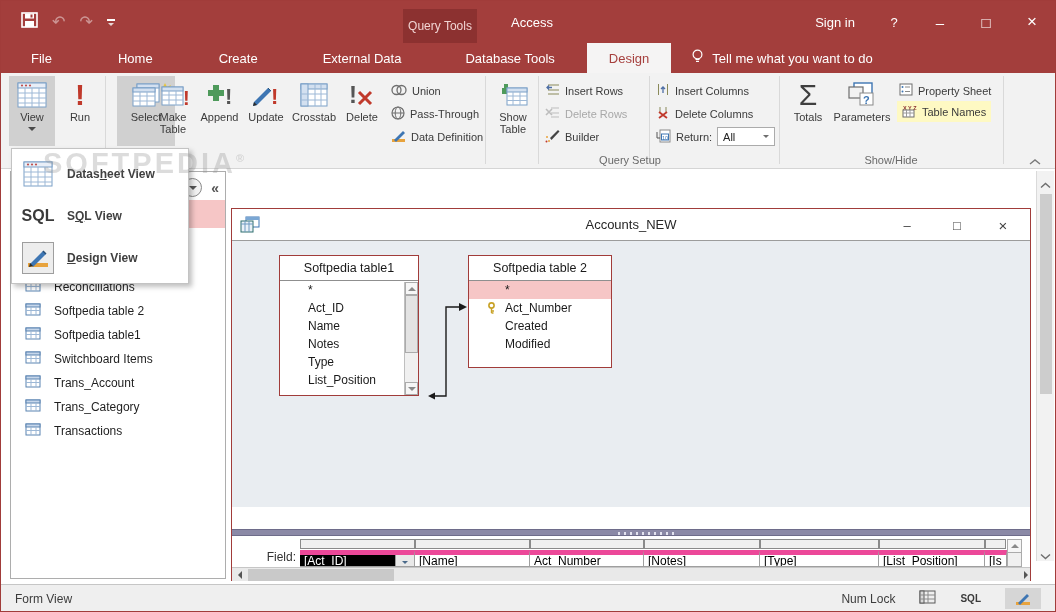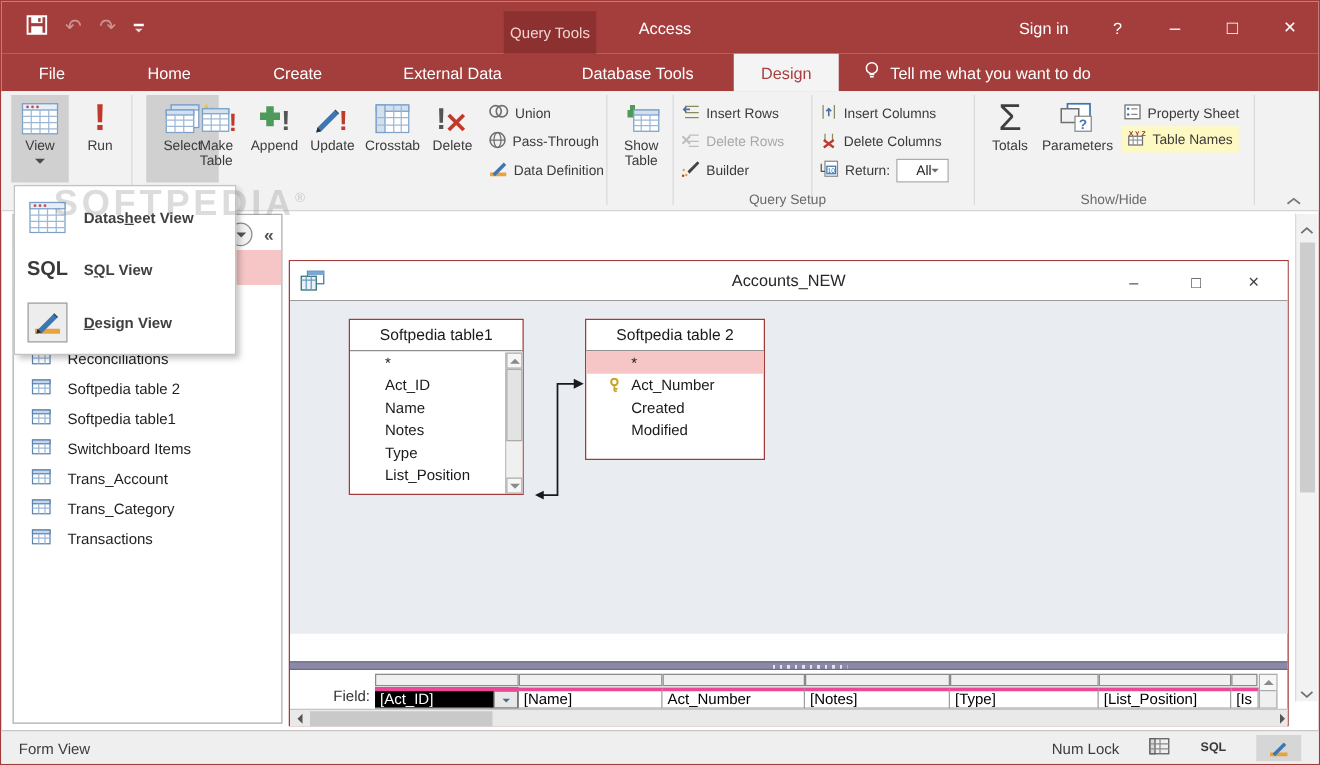--- a/index.html
+++ b/index.html
@@ -27,21 +27,21 @@
 
   
   .ribbon{position:absolute;left:0;top:72px;width:100%;height:96px;background:#F2F2F2;border-bottom:1px solid #D5D5D5;color:#3B3B3B}
   .rsep{position:absolute;top:3px;height:88px;width:1px;background:#D9D9D9}
   .bigbtn{position:absolute;top:3px;height:70px;display:flex;flex-direction:column;align-items:center;justify-content:flex-start;font-size:11px;text-align:center;line-height:12px}
   .bigbtn .ic{height:32px;display:flex;align-items:center;justify-content:center;margin-top:3px}
   .pressed{background:#D0D0D0}
   .smallrow{position:absolute;height:21px;display:flex;align-items:center;gap:5px;font-size:11px;white-space:nowrap}
   .smallrow.dis{color:#A8A8A8}
   .grouplabel{position:absolute;top:81px;font-size:11px;color:#6A6A6A;text-align:center}
-  .combo{width:42px;height:19px;background:#fff;border:1px solid #ABABAB;display:flex;align-items:center;justify-content:space-between;padding:0 15px;font-size:11px;color:#222}
+  .combo{width:58px;height:19px;background:#fff;border:1px solid #ABABAB;display:flex;align-items:center;justify-content:space-between;padding:0 5px;font-size:11px;color:#222}
   .hl{background:#fef9c3;padding:2px 5px;display:flex;align-items:center;gap:5px}
   .excl{color:#C0392B;font-weight:bold;font-size:24px;line-height:1}
   .sigma{font-size:30px;color:#3F3F3F;line-height:1}
 
   
   .tri{width:0;height:0;display:inline-block}
   .tri-down{border-left:4px solid transparent;border-right:4px solid transparent;border-top:4px solid #4A4A4A}
   .tri-down.w{border-top-color:#E8D7D6;border-left-width:3px;border-right-width:3px;border-top-width:3px}
   .tri-up{border-left:4px solid transparent;border-right:4px solid transparent;border-bottom:4px solid #606060}
   .tri-left{border-top:4px solid transparent;border-bottom:4px solid transparent;border-right:4px solid #606060}
@@ -73,21 +73,21 @@
   .tbox-title{height:25px;border-bottom:1px solid #8F8F8F;display:flex;align-items:center;justify-content:center;font-size:12.5px}
   .trow{height:18px;display:flex;align-items:center;padding-left:28px}
   .trow.pink{background:#F6C6C6}
   .vsb{position:absolute;right:0;top:26px;bottom:0;width:14px;border-left:1px solid #BFBFBF;background:#F0F0F0}
   .sbbtn{height:13px;border:1px solid #ABABAB;background:#F6F6F6;display:flex;align-items:center;justify-content:center}
   .sbthumb{border:1px solid #ABABAB;background:#E3E3E3}
   .splitter{position:absolute;left:0;top:320px;width:798px;height:7px;background:#8B89A6;border-top:1px solid #6E6C8A;border-bottom:1px solid #6E6C8A}
   .grip{position:absolute;left:386px;top:2px;width:60px;height:3px;background:repeating-linear-gradient(90deg,#E3E3EE 0 2px,transparent 2px 6px)}
   .gridhdr{position:absolute;top:330px;height:10px;background:#F0F0F0;border:1px solid #8A8A8A}
   .fieldlabel{position:absolute;top:341px;left:0;width:64px;height:17px;font-size:12px;color:#333;text-align:right}
-  .fcell{position:absolute;top:341px;height:17px;border-right:1px solid #9F9F9F;border-bottom:1px solid #9F9F9F;border-top:3px solid #ec4899;font-size:12px;display:flex;align-items:flex-end;padding-left:4px;overflow:hidden;white-space:nowrap}
+  .fcell{position:absolute;top:341px;height:17px;border-right:1px solid #9F9F9F;border-bottom:1px solid #9F9F9F;border-top:5px solid #ec4899;font-size:12px;display:flex;align-items:center;padding-left:4px;overflow:hidden;white-space:nowrap}
   .fcell.sel{background:#000;color:#fff}
   .fcombo{position:absolute;right:0;top:0;width:19px;height:15px;background:#E8E8E8;border-left:1px solid #9A9A9A;display:flex;align-items:center;justify-content:center}
   .gvsb{position:absolute;left:775px;top:330px;width:15px;height:28px;background:#F0F0F0;border:1px solid #ABABAB}
   .hsb{position:absolute;left:0;top:358px;width:798px;height:14px;background:#E9E9E9;border-top:1px solid #C6C6C6;display:flex;align-items:center}
   .hsb .larr{width:15px;height:14px;display:flex;align-items:center;justify-content:center}
   .hsb .thumb{width:146px;height:12px;background:#C9C9C9;margin-left:1px}
   .hsb .rarr{position:absolute;right:2px;display:flex;align-items:center}
 
   
   .outsb{position:absolute;right:1px;top:170px;width:18px;height:390px;background:#F2F2F2;border-left:1px solid #DADADA}

